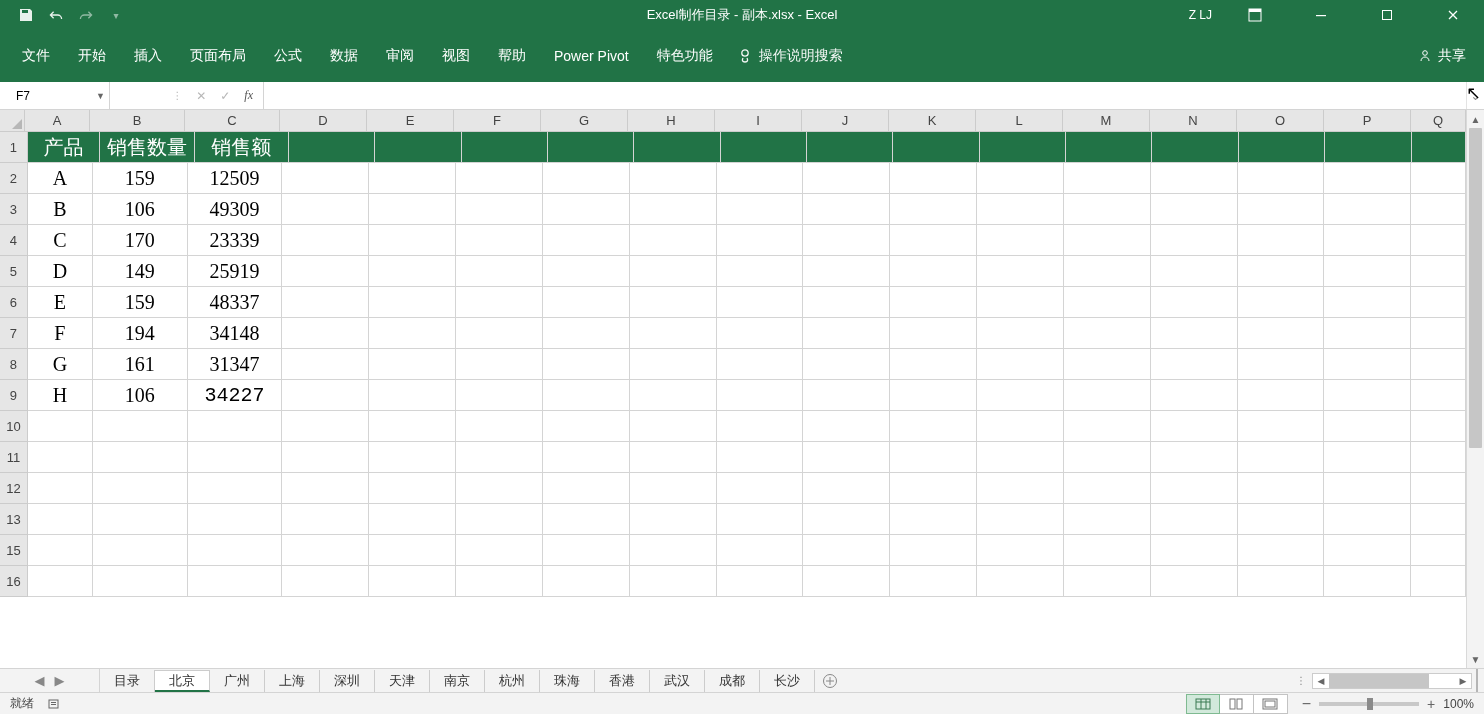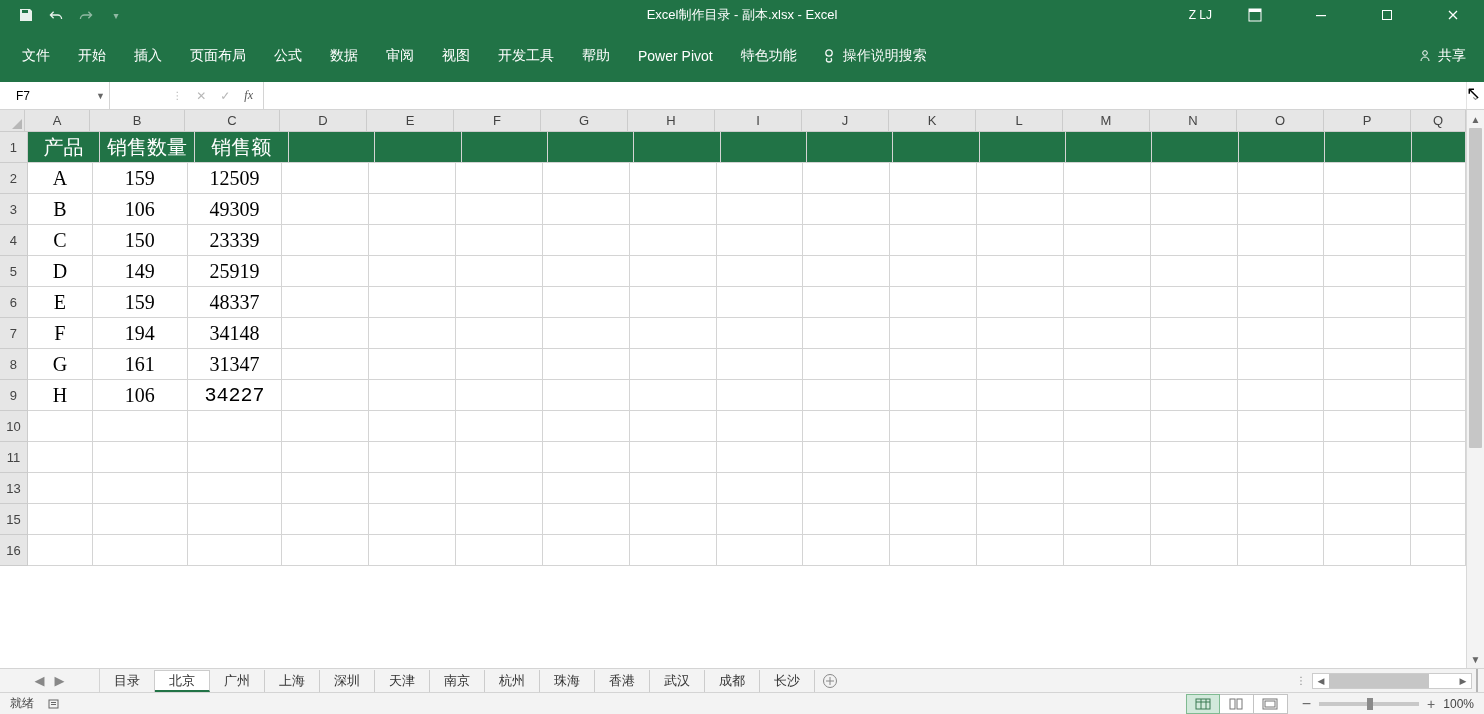--- a/index.html
+++ b/index.html
@@ -129,21 +129,20 @@
 <div class="ribbon">
   <div id="ribbon-slot" style="display: flex; text-align: center;">
       <div class="tab">文件</div>
       <div class="tab">开始</div>
       <div class="tab">插入</div>
       <div class="tab">页面布局</div>
       <div class="tab">公式</div>
       <div class="tab">数据</div>
       <div class="tab">审阅</div>
       <div class="tab">视图</div>
-      <div class="tab">开发工具</div>
       <div class="tab">帮助</div>
       <div class="tab">Power Pivot</div>
       <div class="tab">特色功能</div>
     </div>
   <div class="tellme">
     <svg width="16" height="16" viewBox="0 0 16 16">
         <circle cx="8" cy="5" r="3.2" fill="none" stroke="#fff" stroke-width="1.3"></circle>
         <path d="M6 10c-1 2-1 4 2 4s3-2 2-4" fill="none" stroke="#fff" stroke-width="1.3"></path>
       </svg>
     <span>操作说明搜索</span>
@@ -256,21 +255,21 @@
           <div class="cell" style="width: 87px;"></div>
           <div class="cell" style="width: 87px;"></div>
           <div class="cell" style="width: 87px;"></div>
           <div class="cell" style="width: 87px;"></div>
           <div class="cell" style="width: 87px;"></div>
           <div class="cell" style="width: 55px;"></div>
         </div>
         <div class="row">
           <div class="rh">4</div>
           <div class="cell" style="width: 65px;">C</div>
-          <div class="cell" style="width: 95px;">150</div>
+          <div class="cell" style="width: 95px;">170</div>
           <div class="cell" style="width: 95px;">23339</div>
           <div class="cell" style="width: 87px;"></div>
           <div class="cell" style="width: 87px;"></div>
           <div class="cell" style="width: 87px;"></div>
           <div class="cell" style="width: 87px;"></div>
           <div class="cell" style="width: 87px;"></div>
           <div class="cell" style="width: 87px;"></div>
           <div class="cell" style="width: 87px;"></div>
           <div class="cell" style="width: 87px;"></div>
           <div class="cell" style="width: 87px;"></div>
@@ -395,20 +394,40 @@
           <div class="cell" style="width: 87px;"></div>
           <div class="cell" style="width: 87px;"></div>
           <div class="cell" style="width: 87px;"></div>
           <div class="cell" style="width: 87px;"></div>
           <div class="cell" style="width: 87px;"></div>
           <div class="cell" style="width: 87px;"></div>
           <div class="cell" style="width: 55px;"></div>
         </div>
         <div class="row">
           <div class="rh">11</div>
+          <div class="cell" style="width: 65px;"></div>
+          <div class="cell" style="width: 95px;"></div>
+          <div class="cell" style="width: 95px;"></div>
+          <div class="cell" style="width: 87px;"></div>
+          <div class="cell" style="width: 87px;"></div>
+          <div class="cell" style="width: 87px;"></div>
+          <div class="cell" style="width: 87px;"></div>
+          <div class="cell" style="width: 87px;"></div>
+          <div class="cell" style="width: 87px;"></div>
+          <div class="cell" style="width: 87px;"></div>
+          <div class="cell" style="width: 87px;"></div>
+          <div class="cell" style="width: 87px;"></div>
+          <div class="cell" style="width: 87px;"></div>
+          <div class="cell" style="width: 87px;"></div>
+          <div class="cell" style="width: 87px;"></div>
+          <div class="cell" style="width: 87px;"></div>
+          <div class="cell" style="width: 55px;"></div>
+        </div>
+        <div class="row">
+          <div class="rh">12</div>
           <div class="cell" style="width: 65px;"></div>
           <div class="cell" style="width: 95px;"></div>
           <div class="cell" style="width: 95px;"></div>
           <div class="cell" style="width: 87px;"></div>
           <div class="cell" style="width: 87px;"></div>
           <div class="cell" style="width: 87px;"></div>
           <div class="cell" style="width: 87px;"></div>
           <div class="cell" style="width: 87px;"></div>
           <div class="cell" style="width: 87px;"></div>
           <div class="cell" style="width: 87px;"></div>

